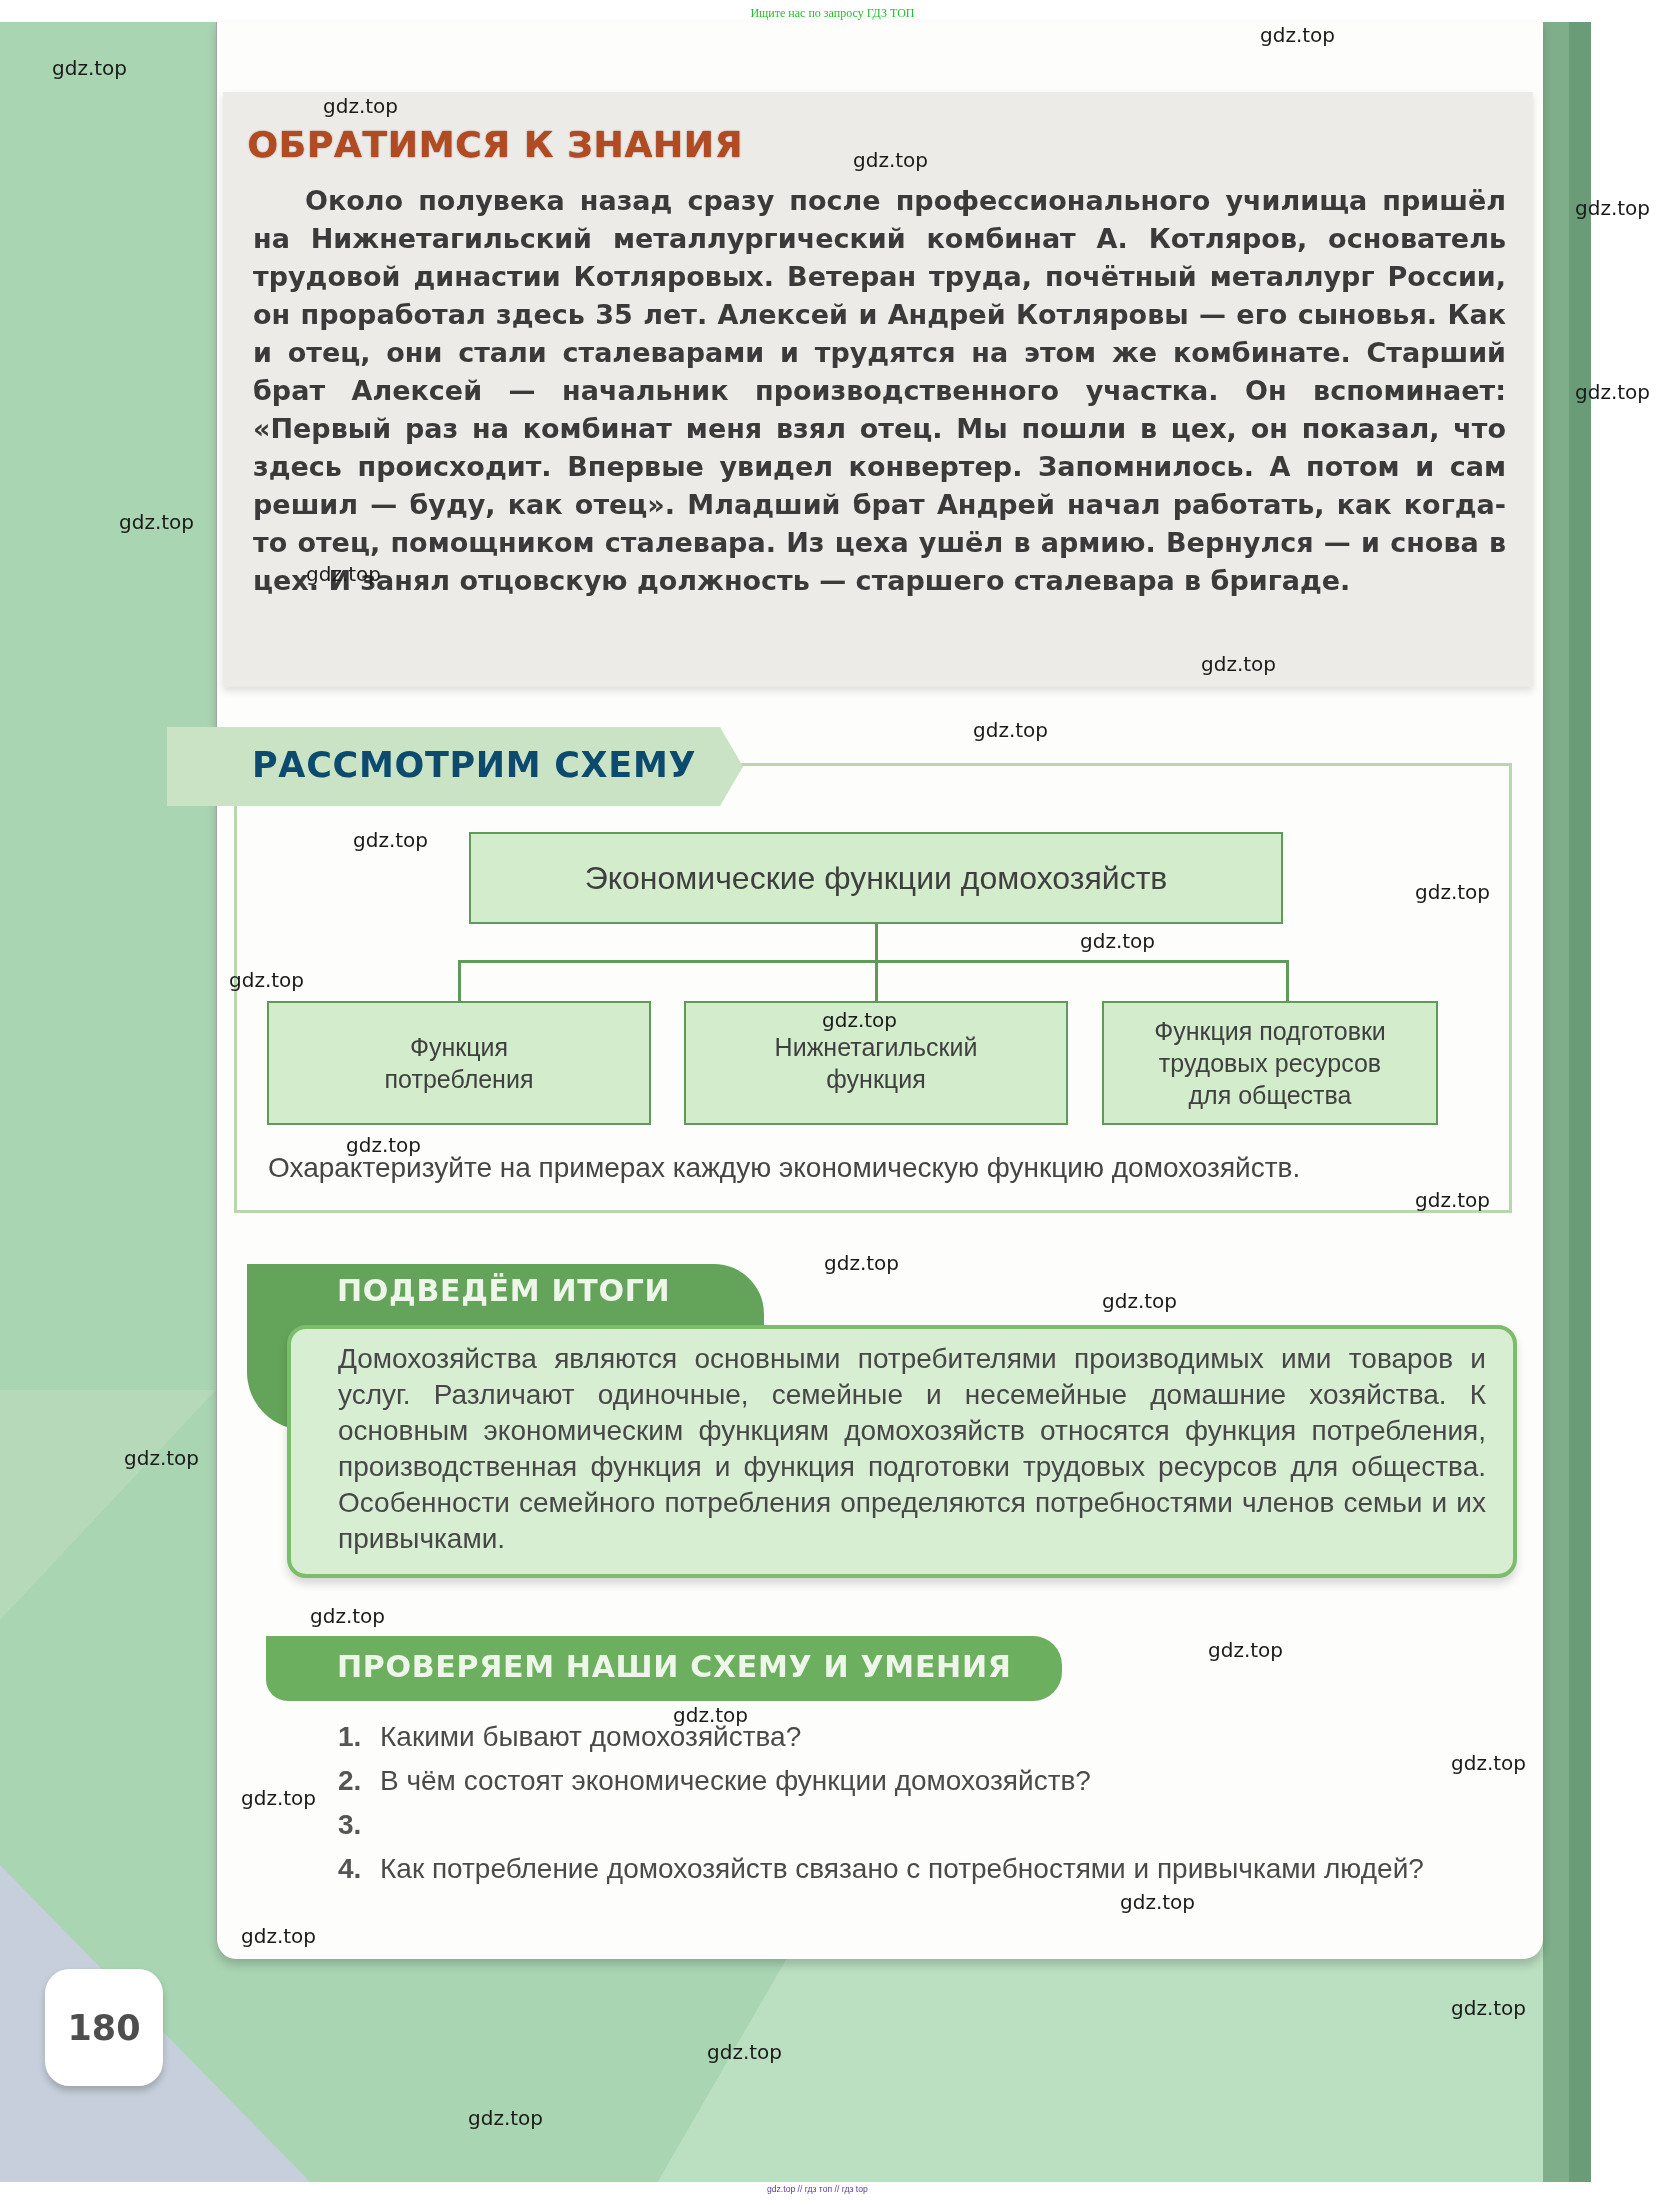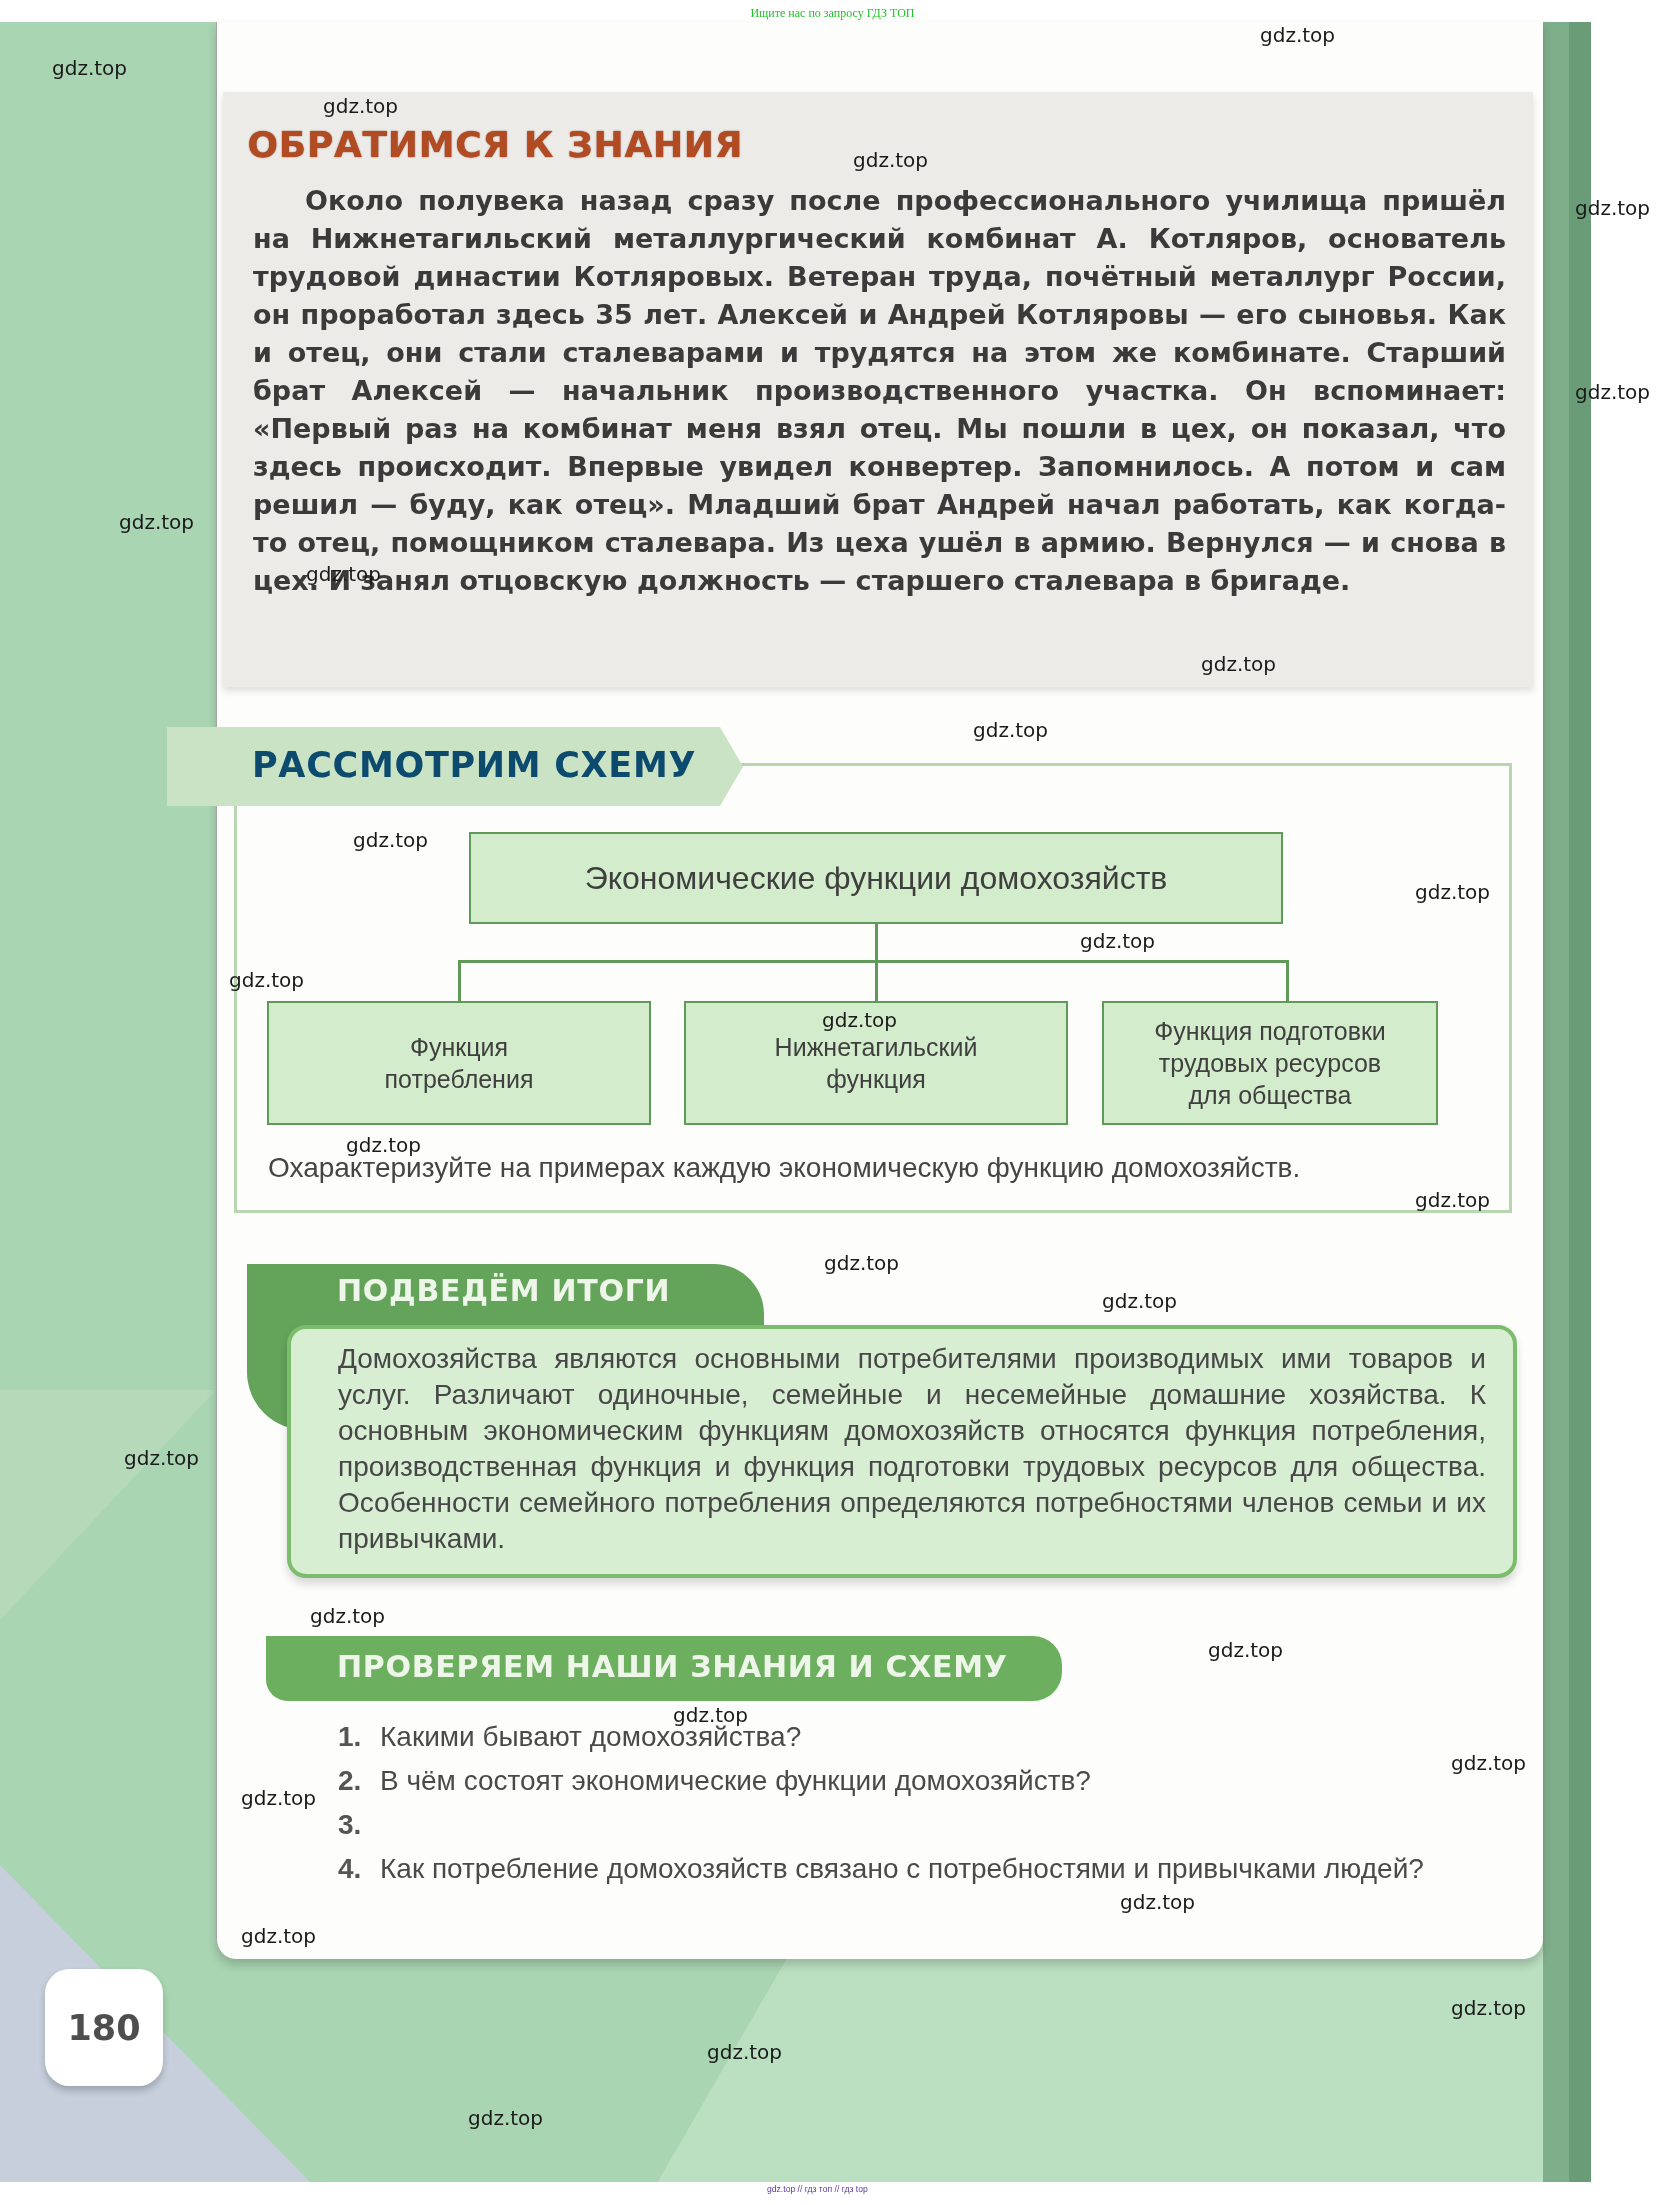--- a/index.html
+++ b/index.html
@@ -127,21 +127,21 @@
 
 <section>
   <div class="summary-tab"></div>
   <h2 class="summary-tab-label">ПОДВЕДЁМ ИТОГИ</h2>
   <div class="summary-box"></div>
   <p class="summary-text">Домохозяйства являются основными потребителями производимых ими товаров и услуг. Различают одиночные, семейные и несемейные домашние хозяйства. К основным экономическим функциям домохозяйств относятся функция потребления, производственная функция и функция подготовки трудовых ресурсов для общества. Особенности семейного потребления определяются потребностями членов семьи и их привычками.</p>
 </section>
 
 <section>
   <div class="check-tab"></div>
-  <h2 class="check-tab-label">ПРОВЕРЯЕМ НАШИ ЗНАНИЯ И СХЕМУ</h2>
+  <h2 class="check-tab-label">ПРОВЕРЯЕМ НАШИ СХЕМУ И УМЕНИЯ</h2>
   <ol class="questions">
     <li>
         <span class="num">1.</span>
         <span>Какими бывают домохозяйства?</span>
       </li>
     <li>
         <span class="num">2.</span>
         <span>В чём состоят экономические функции домохозяйств?</span>
       </li>
     <li>

